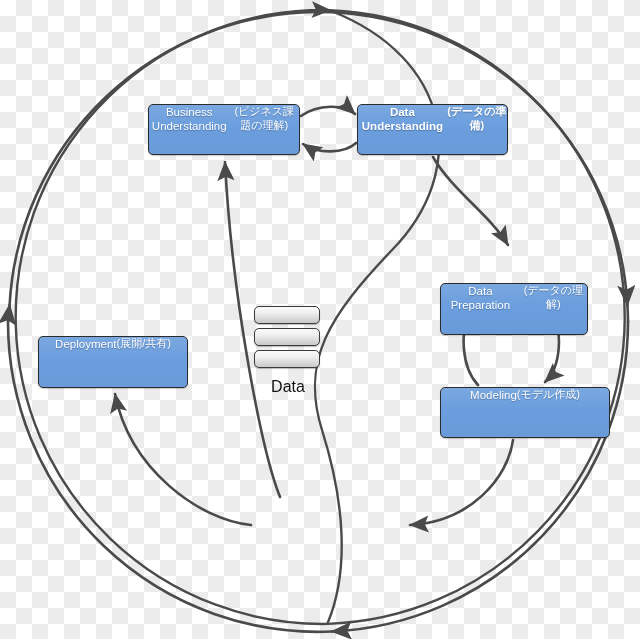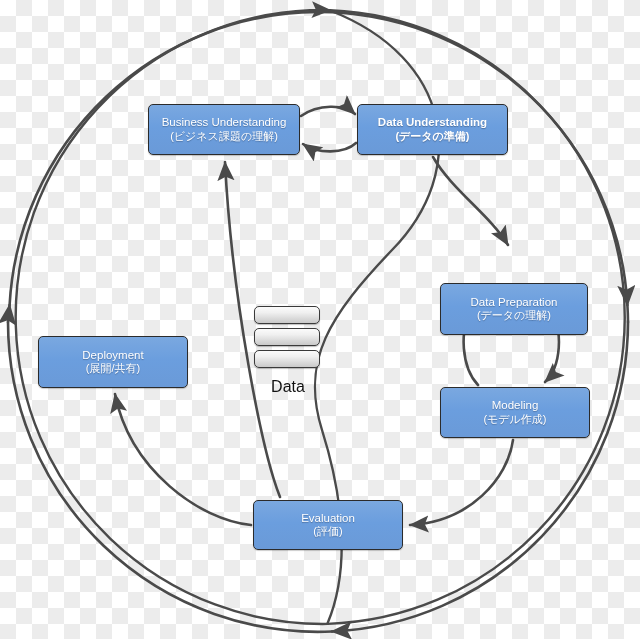--- a/index.html
+++ b/index.html
@@ -19,35 +19,35 @@
   #stage { position:absolute; left:0; top:0; width:640px; height:639px; }
   svg.layer { position:absolute; left:0; top:0; width:640px; height:639px; }
 
   .node {
     position:absolute;
     box-sizing:border-box;
     border-radius:5px;
     border:1px solid #2b2b2b;
     background:linear-gradient(180deg,#7aa8e0 0%,#6b9ede 45%,#6a9ad8 100%);
     box-shadow:0 1px 1px rgba(0,0,0,0.20);
-    display:flex; flex-direction:column;
+    display:flex; flex-direction:row;
     justify-content:center;
     color:#ffffff;
     line-height:1.25;
     text-align:center;
     text-shadow:0 1px 1px rgba(40,60,90,0.45);
     z-index:5;
   }
   .node .l1 { font-size:11.5px; }
   .node .l2 { font-size:11px; }
 
   #node-business   { left:148px; top:104px; width:152px; height:51px; }
   #node-dataund    { left:357px; top:104px; width:151px; height:51px;font-weight:bold; }
   #node-dataprep   { left:440px; top:251px; width:148px; height:52px;margin-top:32px; }
-  #node-modeling   { left:440px; top:387px; width:150px; height:51px; }
+  #node-modeling   { left:440px; top:387px; width:170px; height:51px; }
   #node-deployment { left:38px;  top:336px; width:150px; height:52px; }
   #node-evaluation { left:253px; top:500px; width:150px; height:50px; }
 
   #data-icon { position:absolute; left:254px; top:306px; width:68px; height:64px; z-index:6; }
   .disc {
     position:absolute; left:0; width:66px; height:18px;
     box-sizing:border-box;
     border:1px solid #3a3a3a;
     border-radius:5px;
     background:linear-gradient(180deg,#fbfbfb 0%,#f0f0f0 35%,#d6d6d6 78%,#c9c9c9 100%);
@@ -152,24 +152,20 @@
   <div class="node" id="node-modeling">
     <span class="l1">Modeling</span>
     <span class="l2">(モデル作成)</span>
   </div>
 
   <div class="node" id="node-deployment">
     <span class="l1">Deployment</span>
     <span class="l2">(展開/共有)</span>
   </div>
 
-  <div class="node" id="node-evaluation">
-    <span class="l1">Evaluation</span>
-    <span class="l2">(評価)</span>
-  </div>
 
   <div id="data-icon">
     <div class="disc" id="disc1"></div>
     <div class="disc" id="disc2"></div>
     <div class="disc" id="disc3"></div>
   </div>
   <div id="data-label">Data</div>
 
 </div>
 

